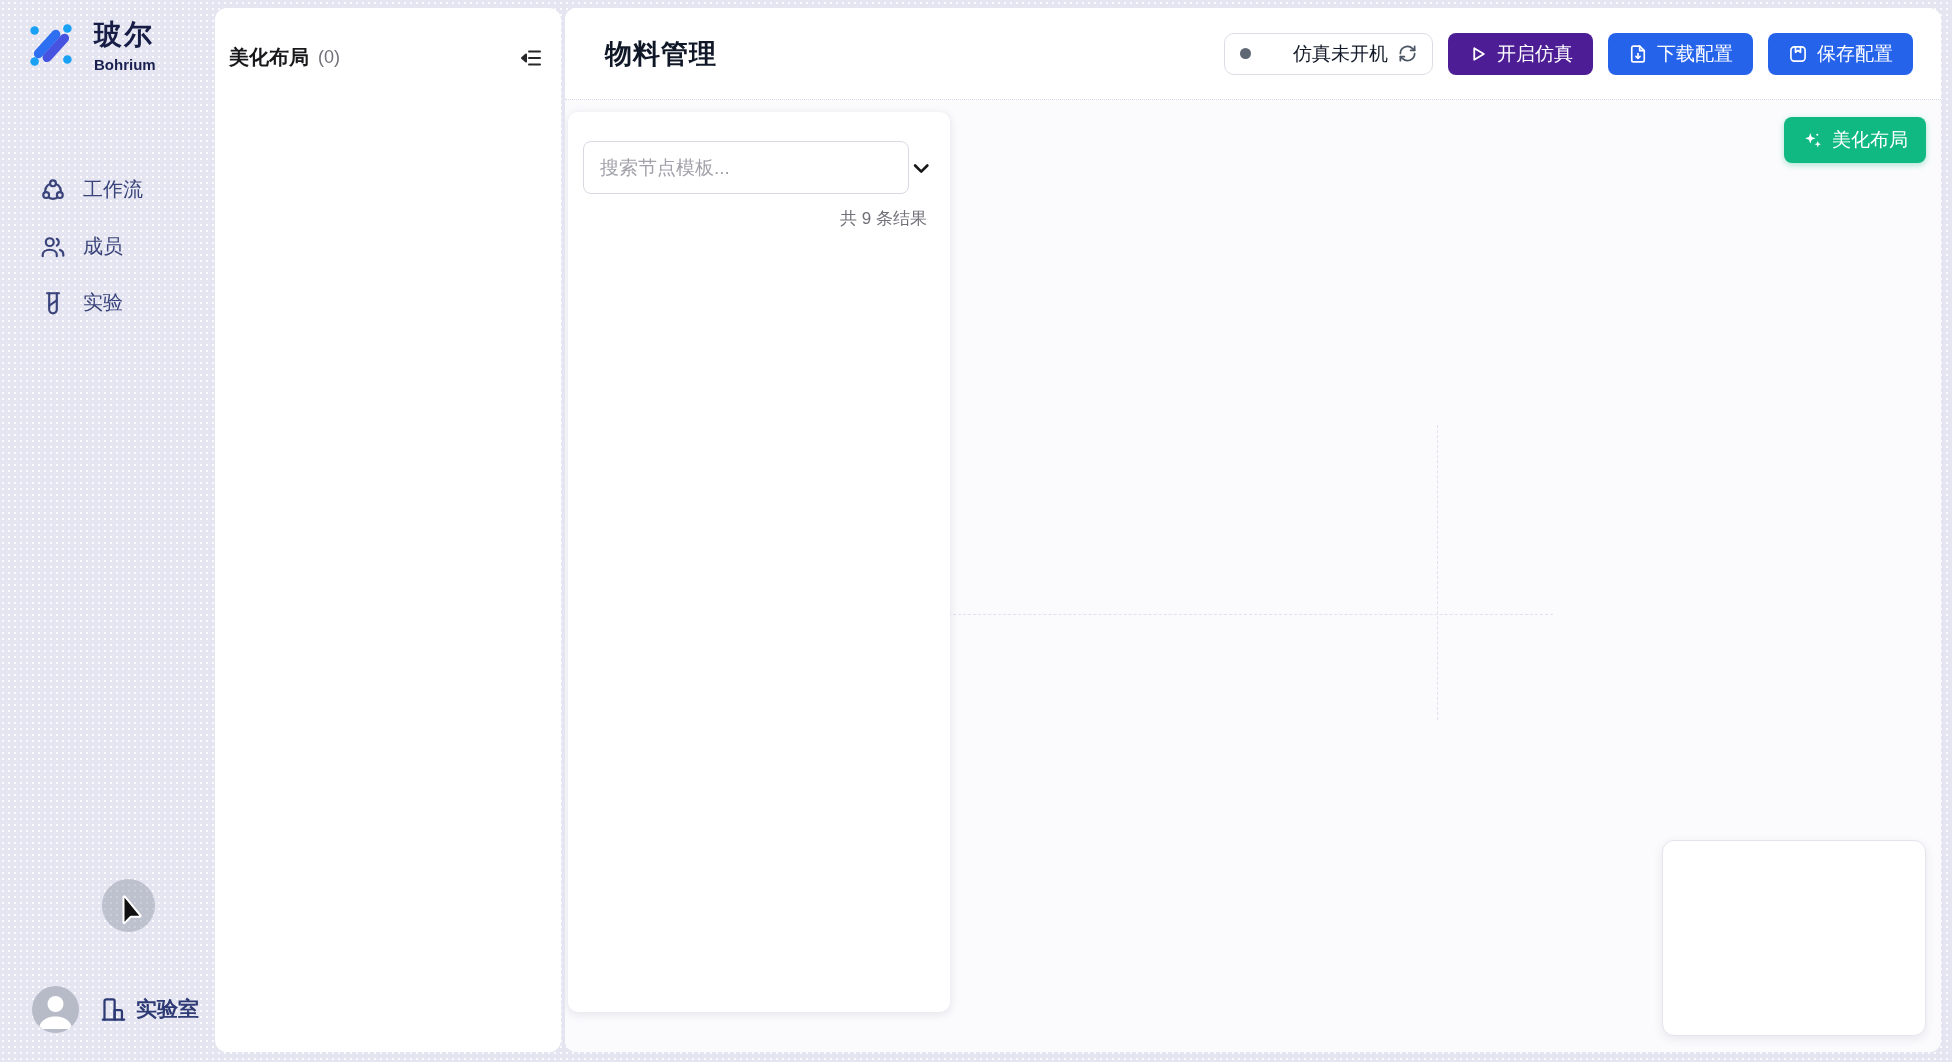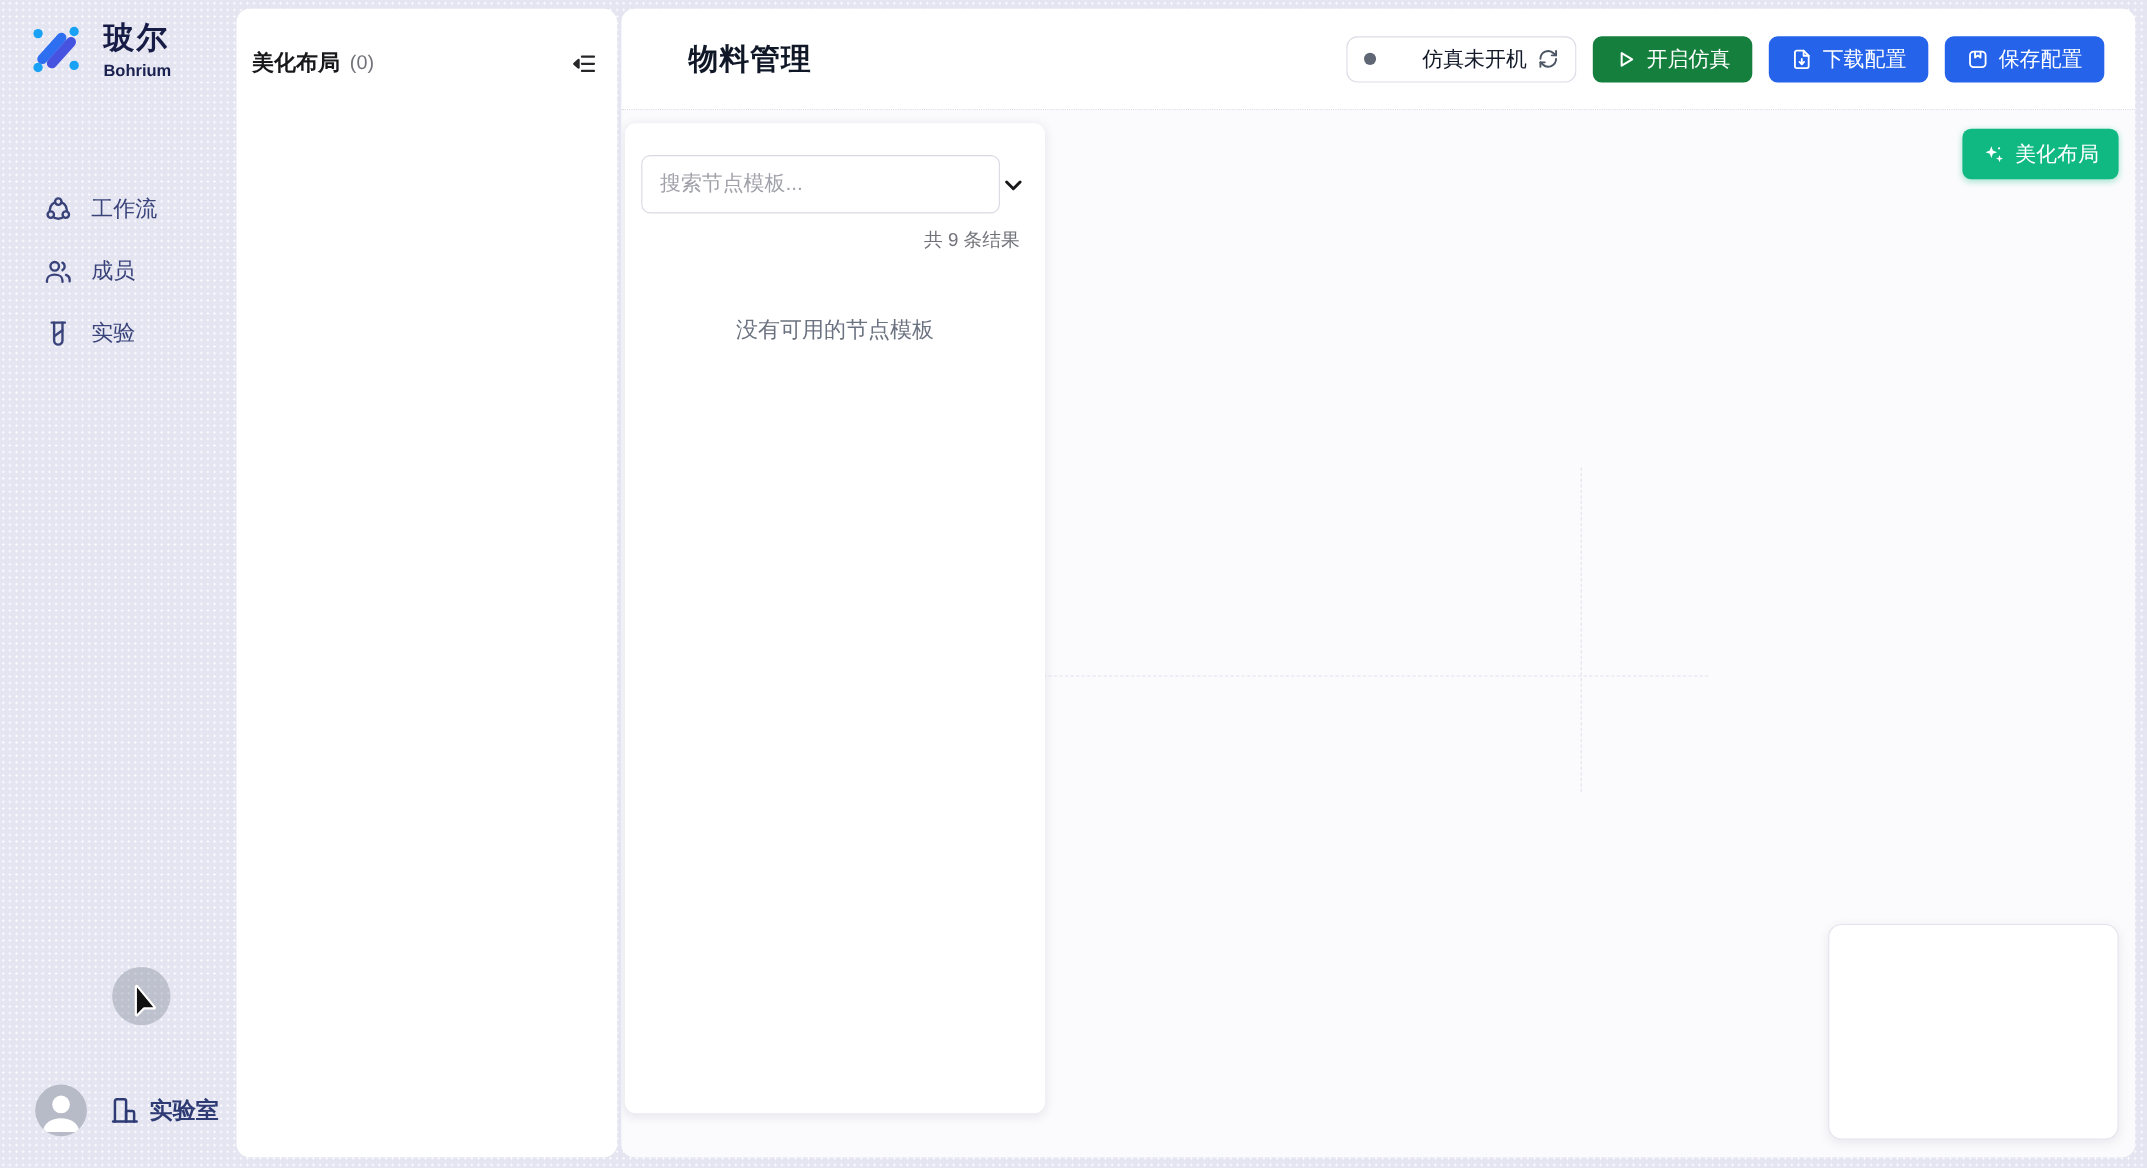--- a/index.html
+++ b/index.html
@@ -34,30 +34,30 @@
 
   
   .materials-panel { position:absolute; left:215px; top:8px; width:346px; height:1044px; background:#ffffff; border-radius:12px; }
   .materials-header { display:flex; align-items:center; padding:36px 18px 0 14px; }
   .materials-title { font-size:20px; font-weight:700; color:#18181b; }
   .materials-count { font-size:18px; color:#71717a; margin-left:9px; }
   .collapse-btn { margin-left:auto; width:24px; height:24px; color:#27272a; cursor:pointer; }
 
   
   .main-panel { position:absolute; left:565px; top:8px; width:1376px; height:1044px; background:#ffffff; border-radius:12px; overflow:hidden; display:flex; flex-direction:column; }
-  .main-header { height:92px; flex:0 0 auto; display:flex; align-items:center; padding:0 28px 0 61px; border-bottom:1px dotted #d8d9e6; background:#fff; }
+  .main-header { height:92px; flex:0 0 auto; display:flex; align-items:center; padding:0 28px 0 40px; border-bottom:1px dotted #d8d9e6; background:#fff; }
   .page-title { font-size:27px; font-weight:700; color:#101828; letter-spacing:1px; }
   .header-controls { margin-left:auto; display:flex; align-items:center; gap:15px; }
   .status-pill { height:42px; display:flex; align-items:center; gap:10px; padding:0 15px; border:1px solid #dcdce6; border-radius:10px; background:#fff; }
   .status-dot { width:11px; height:11px; border-radius:50%; background:#5f6775; }
   .status-label { font-size:19px; color:#111827; font-weight:500;margin-left:32px; }
   .refresh-btn { width:19px; height:19px; color:#4b5563; cursor:pointer; }
   .btn { height:42px; display:flex; align-items:center; gap:9px; padding:0 20px; border:none; border-radius:8px; color:#fff; font-size:19px; font-weight:500; cursor:pointer; font-family:inherit; }
   .btn svg { width:20px; height:20px; }
-  .btn-green { background:#15803d; }
+  .btn-green { background:#4c1d95; }
   .btn-blue { background:#2563eb; }
 
   
   .canvas { position:relative; flex:1; background:#fbfbfd; }
   .guide-v { position:absolute; left:872px; top:325px; height:295px; width:0; border-left:1px dashed #e1e2f0; }
   .guide-h { position:absolute; left:378px; top:514px; width:610px; height:0; border-top:1px dashed #e1e2f0; }
   .beautify-btn { position:absolute; top:17px; right:15px; height:46px; display:flex; align-items:center; gap:9px; padding:0 18px; background:#10b981; border:none; border-radius:8px; color:#fff; font-size:19px; font-weight:500; cursor:pointer; font-family:inherit; box-shadow:0 2px 6px rgba(16,185,129,.35); }
   .beautify-btn svg { width:21px; height:21px; }
   .template-panel { position:absolute; left:3px; top:12px; width:382px; height:900px; background:#ffffff; border-radius:10px; box-shadow:0 2px 10px rgba(70,70,110,.14); padding:13px 15px; }
   .info-banner { height:46px; display:flex; align-items:center; gap:11px; padding:0 14px; background:#e9f2fe; border:1px solid #bcd6fa; border-radius:8px; color:#2563eb; font-size:19px; }
@@ -209,21 +209,20 @@
       </button>
 
       <div class="template-panel">
         <div class="search-row">
           <input class="search-input" type="text" placeholder="搜索节点模板..." style="">
           <svg class="chevron-btn" viewBox="0 0 24 24" stroke="currentColor" fill="none" stroke-width="2.6" stroke-linecap="round" stroke-linejoin="round">
             <path d="M6 9.5l6 6 6-6"></path>
           </svg>
         </div>
         <div class="results-count">共 9 条结果</div>
-        <div class="empty-text">没有可用的节点模板</div>
       </div>
 
       <div class="minimap"></div>
     </div>
   </section>
 
   <div class="cursor-ripple"></div>
   <svg class="cursor-arrow" viewBox="0 0 24 30">
     <path d="M5.2 2.2v20.3c0 .55.66.82 1.04.43l4.6-4.72a.6.6 0 0 1 .43-.18h7.1c.54 0 .81-.65.43-1.03L6.23 1.78a.6.6 0 0 0-1.03.42z" fill="#111111" stroke="#ffffff" stroke-width="1.6"></path>
   </svg>

